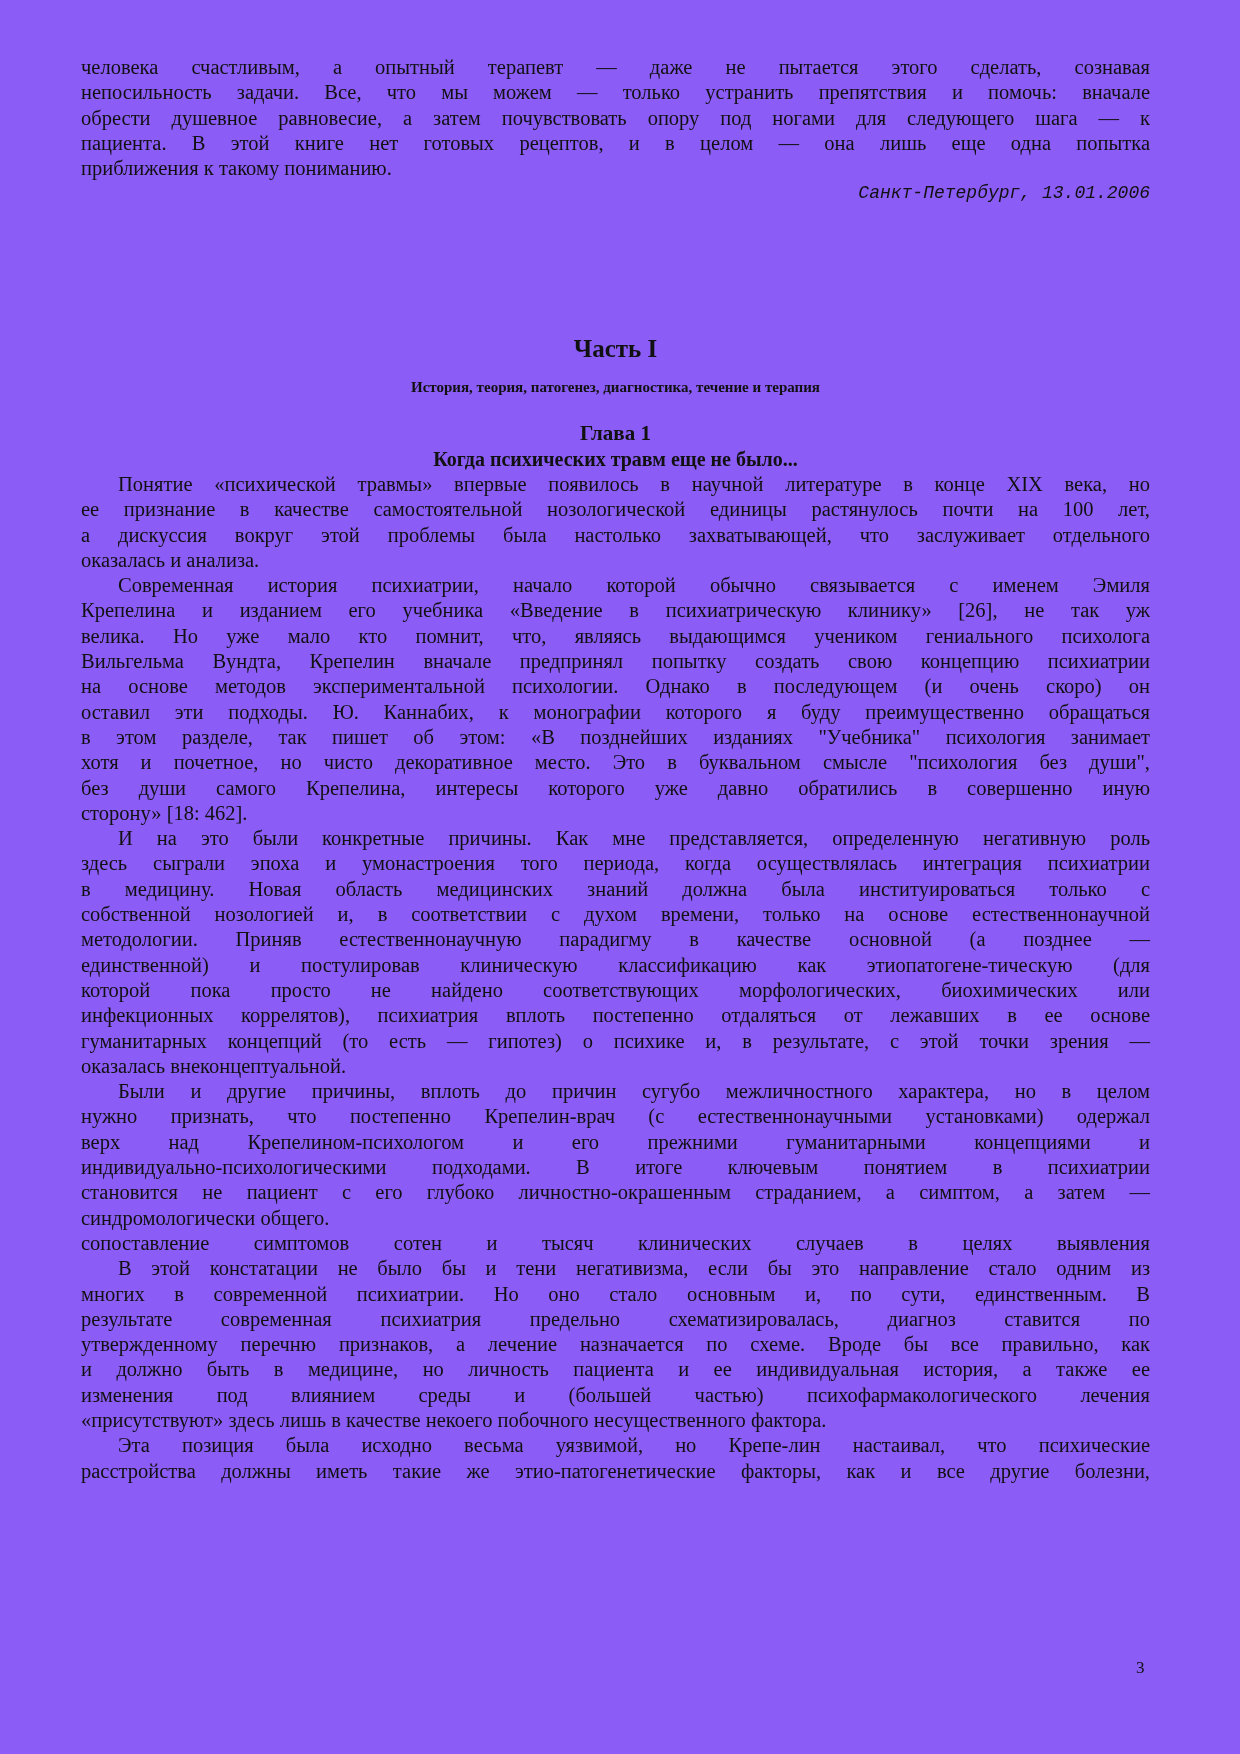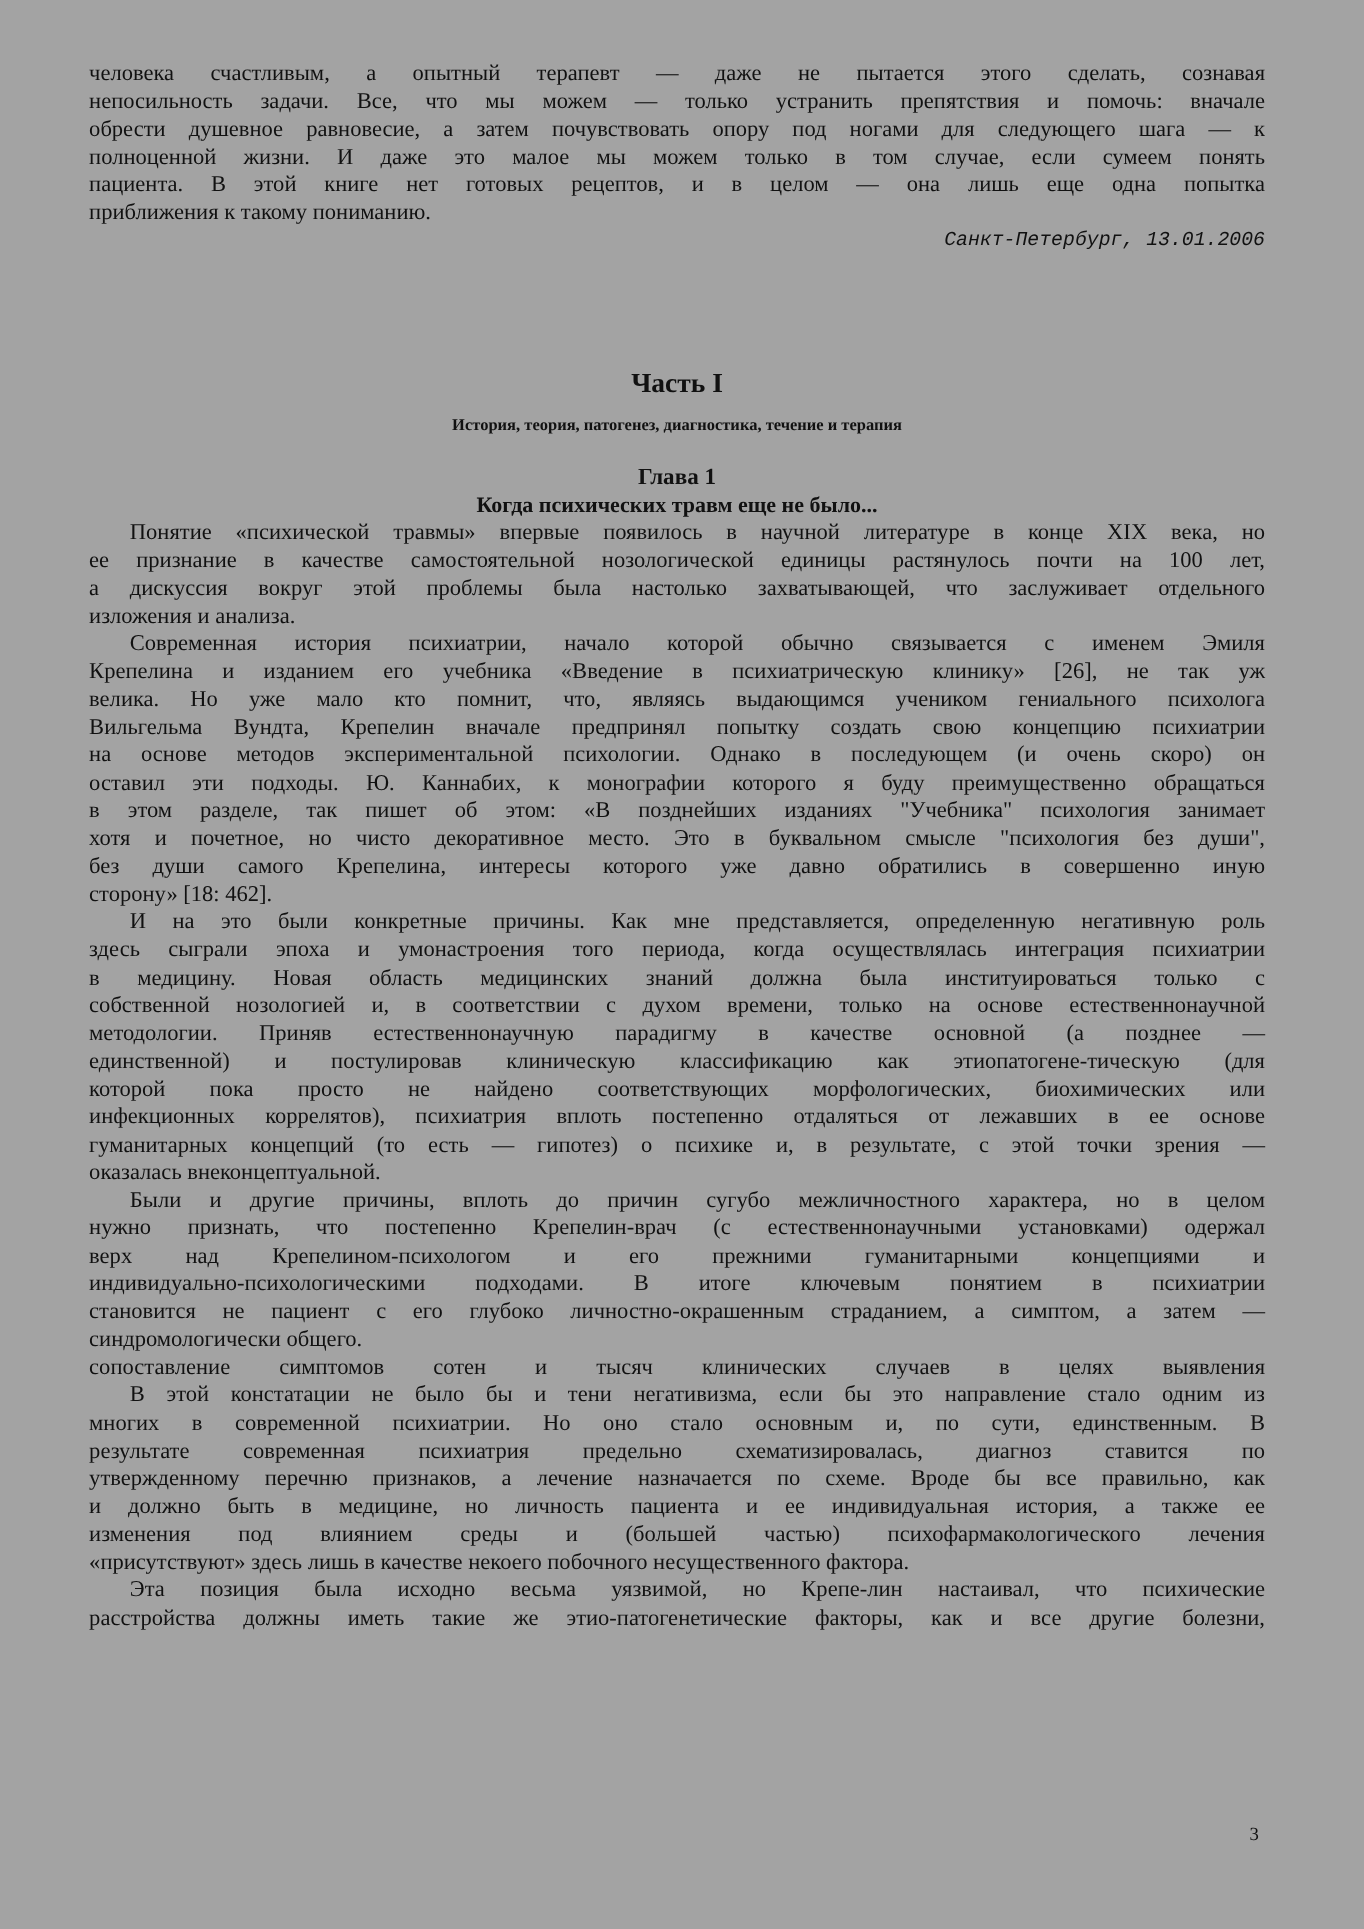--- a/index.html
+++ b/index.html
@@ -1,19 +1,19 @@
 <!DOCTYPE html>
 <html><head>
 <meta charset="utf-8">
 <style>
   html, body { margin: 0; padding: 0; background: #ffffff; }
   body { width: 1240px; height: 1754px; position: relative; overflow: hidden; }
   .page {
     position: absolute; left: 0; top: 0; width: 1240px; height: 1754px;
-    background: #a3a3a3; color: #111111;
+    background: #8b5cf6; color: #111111;
     font-family: "Liberation Serif", "DejaVu Serif", serif;
   }
   .col { position: absolute; left: 81px; width: 1069px; }
   .line {
     display: block; height: 25.3px; line-height: 25.3px;
     font-size: 20.5px; white-space: nowrap;
     text-align: justify; text-align-last: justify;
   }
   .line.last { text-align-last: left; }
   .line.indent { padding-left: 37px; }
@@ -30,37 +30,36 @@
 </style>
 </head>
 <body>
 
 <div class="page">
 
   <div class="col" style="top:55px;">
     <span class="line">человека счастливым, а опытный терапевт — даже не пытается этого сделать, сознавая</span>
     <span class="line">непосильность задачи. Все, что мы можем — только устранить препятствия и помочь: вначале</span>
     <span class="line">обрести душевное равновесие, а затем почувствовать опору под ногами для следующего шага — к</span>
-    <span class="line">полноценной жизни. И даже это малое мы можем только в том случае, если сумеем понять</span>
     <span class="line">пациента. В этой книге нет готовых рецептов, и в целом — она лишь еще одна попытка</span>
     <span class="line last">приближения к такому пониманию.</span>
     <span class="sig">Санкт-Петербург, 13.01.2006</span>
   </div>
 
   <div class="head h-part">Часть I</div>
   <div class="head h-part-sub">История, теория, патогенез, диагностика, течение и терапия</div>
   <div class="head h-chapter">Глава 1</div>
   <div class="head h-chapter-title">Когда психических травм еще не было...</div>
 
   <div class="col" style="top:472px;">
     <div>
       <span class="line indent">Понятие «психической травмы» впервые появилось в научной литературе в конце XIX века, но</span>
       <span class="line">ее признание в качестве самостоятельной нозологической единицы растянулось почти на 100 лет,</span>
       <span class="line">а дискуссия вокруг этой проблемы была настолько захватывающей, что заслуживает отдельного</span>
-      <span class="line last">изложения и анализа.</span>
+      <span class="line last">оказалась и анализа.</span>
     </div>
     <div>
       <span class="line indent">Современная история психиатрии, начало которой обычно связывается с именем Эмиля</span>
       <span class="line">Крепелина и изданием его учебника «Введение в психиатрическую клинику» [26], не так уж</span>
       <span class="line">велика. Но уже мало кто помнит, что, являясь выдающимся учеником гениального психолога</span>
       <span class="line">Вильгельма Вундта, Крепелин вначале предпринял попытку создать свою концепцию психиатрии</span>
       <span class="line">на основе методов экспериментальной психологии. Однако в последующем (и очень скоро) он</span>
       <span class="line">оставил эти подходы. Ю. Каннабих, к монографии которого я буду преимущественно обращаться</span>
       <span class="line">в этом разделе, так пишет об этом: «В позднейших изданиях "Учебника"  психология занимает</span>
       <span class="line">хотя и почетное, но чисто декоративное место. Это в буквальном смысле "психология без души",</span>

